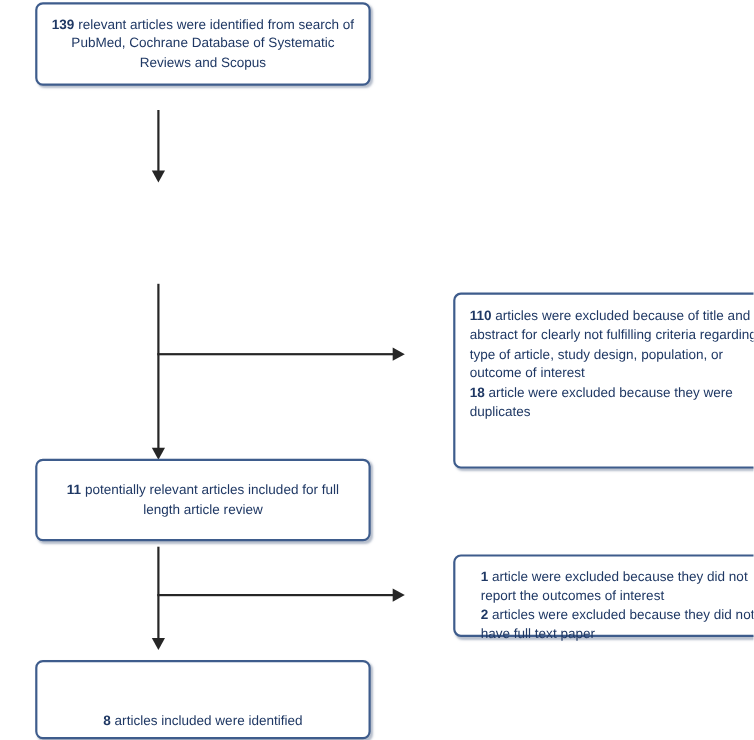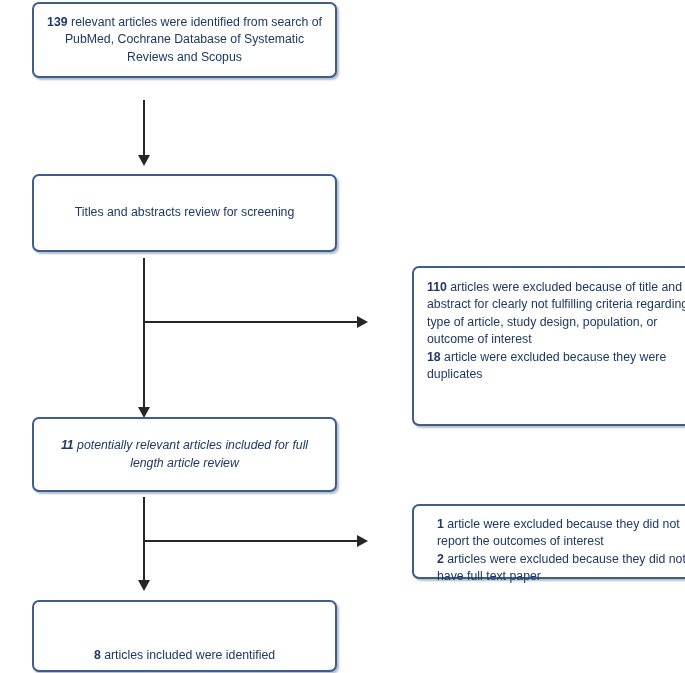--- a/index.html
+++ b/index.html
@@ -44,21 +44,21 @@
   .node.left .txt { text-align: center; }
   .node.right .txt { text-align: left; }
   .node b, .node .num {
     font-weight: bold;
     color: #1F3864;
   }
 
   
   #box-identified   { left: 1px;   top: 2px;   width: 305px; height: 76px; }
   #box-screening    { left: 1px;   top: 174px; width: 305px; height: 78px; }
-  #box-fulltext     { left: 1px;   top: 417px; width: 305px; height: 75px; font-style: italic; }
+  #box-fulltext     { left: 1px;   top: 417px; width: 305px; height: 75px; }
   #box-included     { left: 1px;   top: 600px; width: 305px; height: 72px; align-items: flex-end; }
   #box-excluded-1   { left: 381px; top: 266px; width: 301px; height: 160px;
                       align-items: flex-start; padding: 11px 13px; }
   #box-excluded-2   { left: 381px; top: 504px; width: 301px; height: 75px;
                       align-items: flex-start; padding: 10px 23px; }
 
   
   .vline {
     position: absolute;
     width: 2px;
@@ -107,25 +107,20 @@
 
   <div class="node left" id="box-identified">
     <div class="txt">
       <span class="num">139</span><span> relevant articles were identified from search of PubMed, Cochrane Database of Systematic Reviews and Scopus</span>
     </div>
   </div>
 
   <div class="vline" id="conn1-v"></div>
   <div class="arrow-down" id="conn1-a"></div>
 
-  <div class="node left" id="box-screening">
-    <div class="txt">
-      <span>Titles and abstracts review for screening</span>
-    </div>
-  </div>
 
   <div class="vline" id="conn2-v"></div>
   <div class="arrow-down" id="conn2-a"></div>
   <div class="hline" id="conn2-h"></div>
   <div class="arrow-right" id="conn2-ha"></div>
 
   <div class="node right" id="box-excluded-1">
     <div class="txt">
       <span class="num">110</span><span> articles were excluded because of title and abstract for clearly not fulfilling criteria regarding type of article, study  design, population, or outcome of interest</span><br>
       <span class="num">18</span><span> article were excluded because they were duplicates</span>

